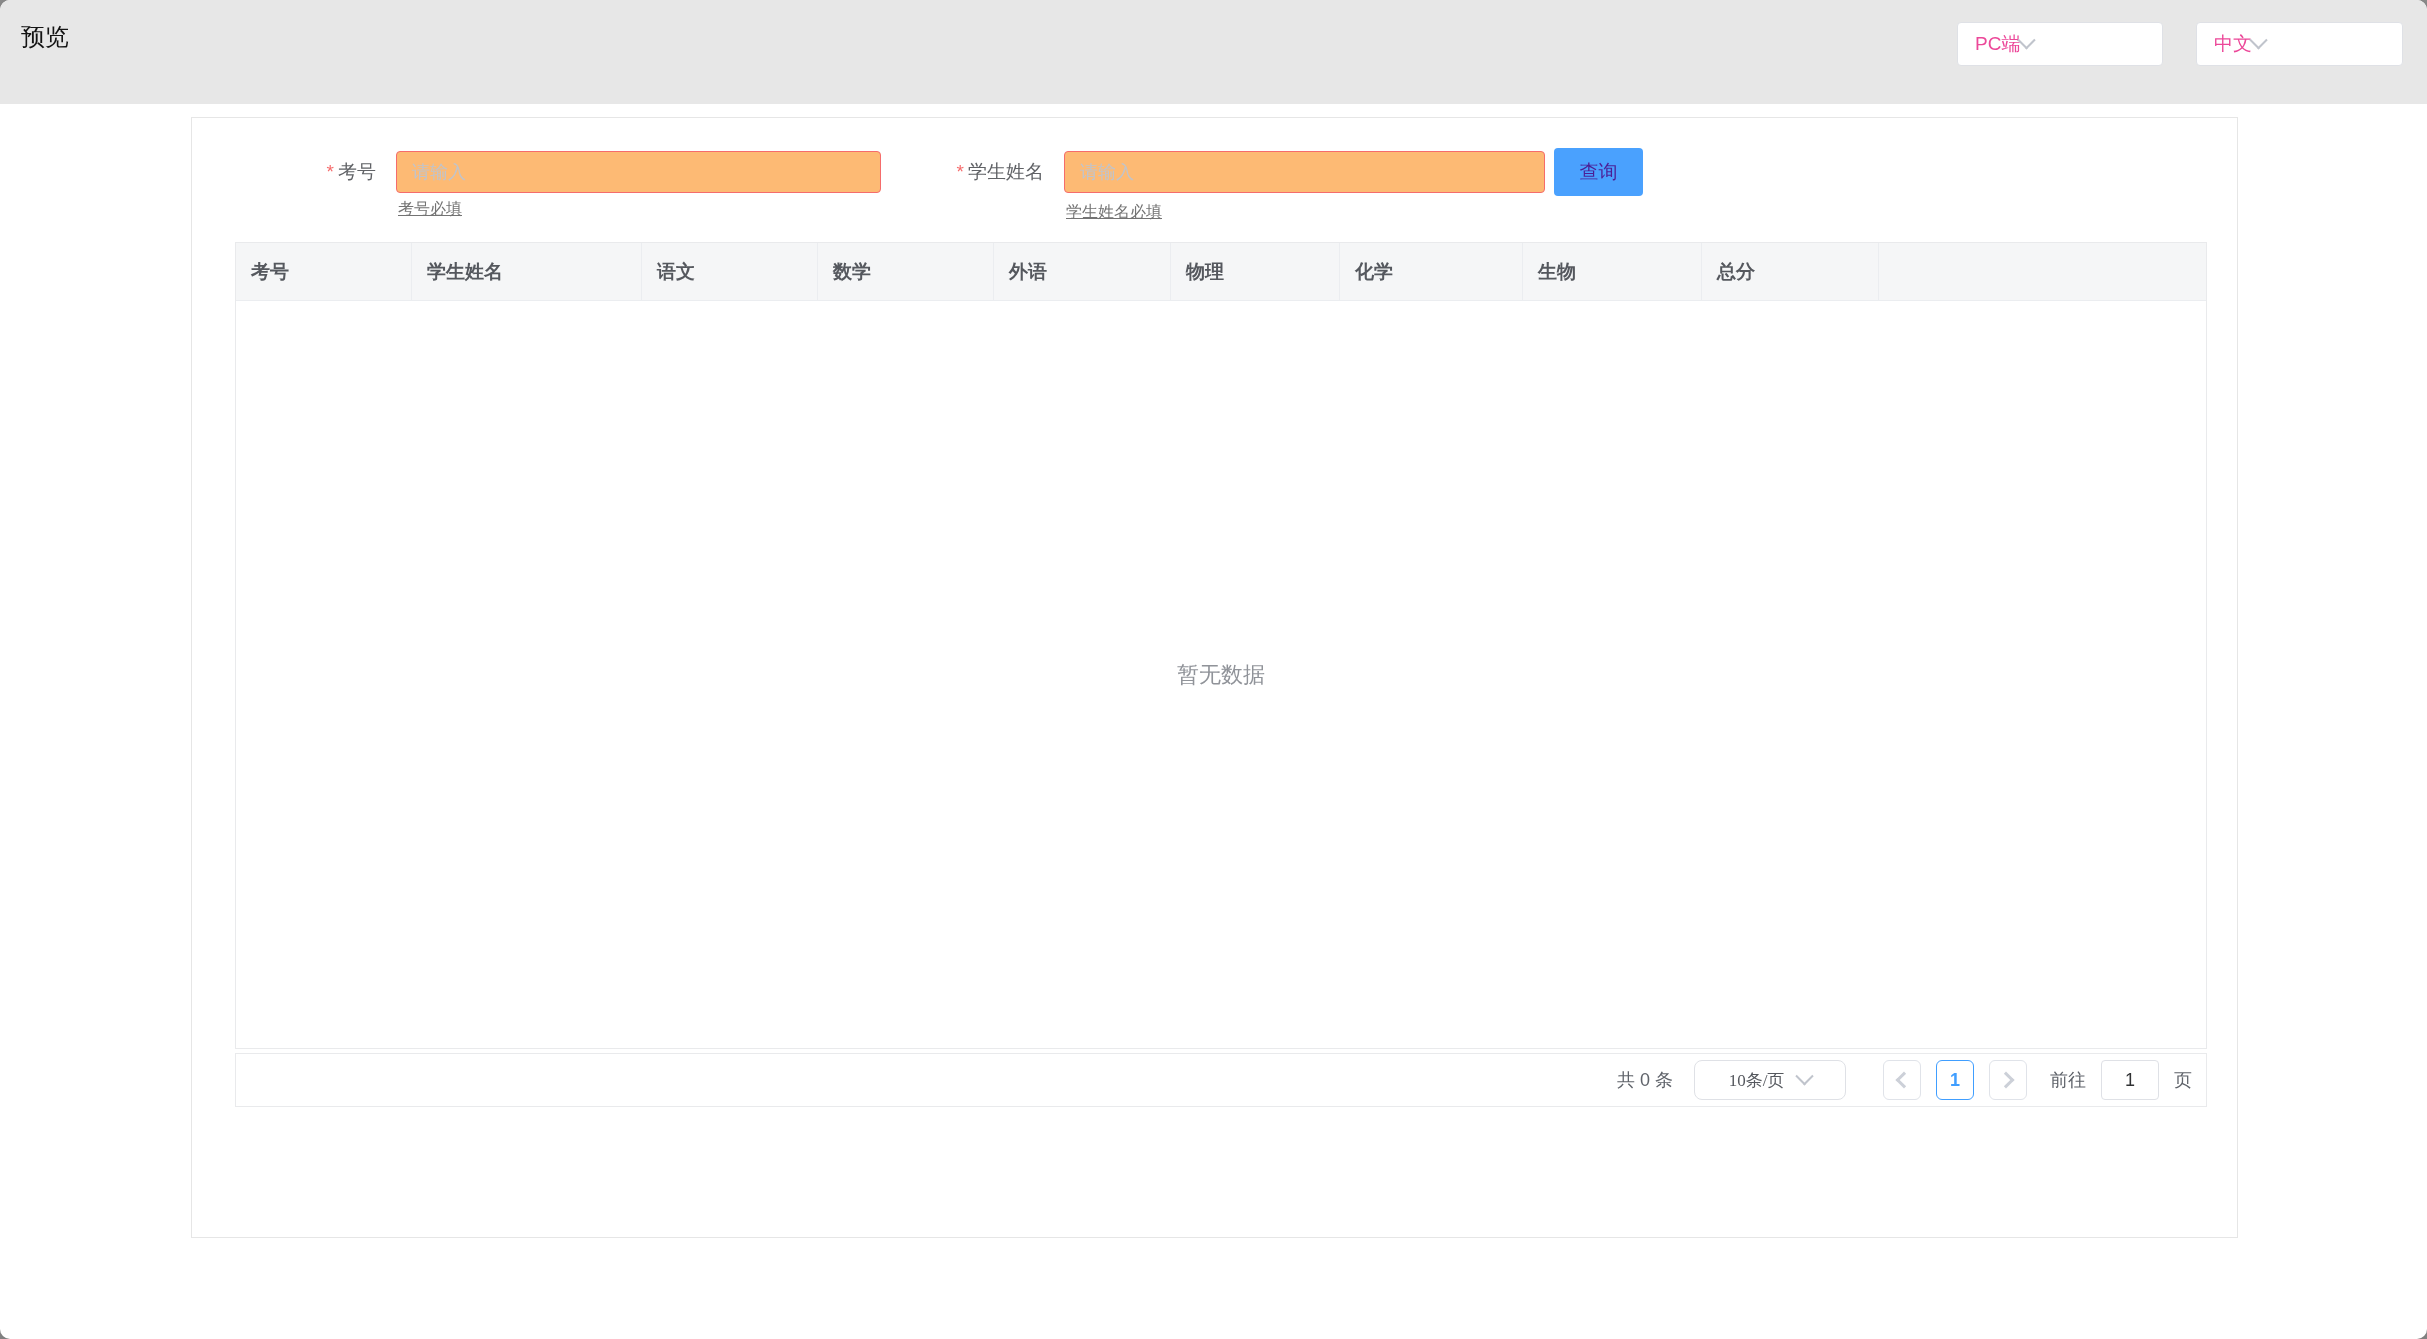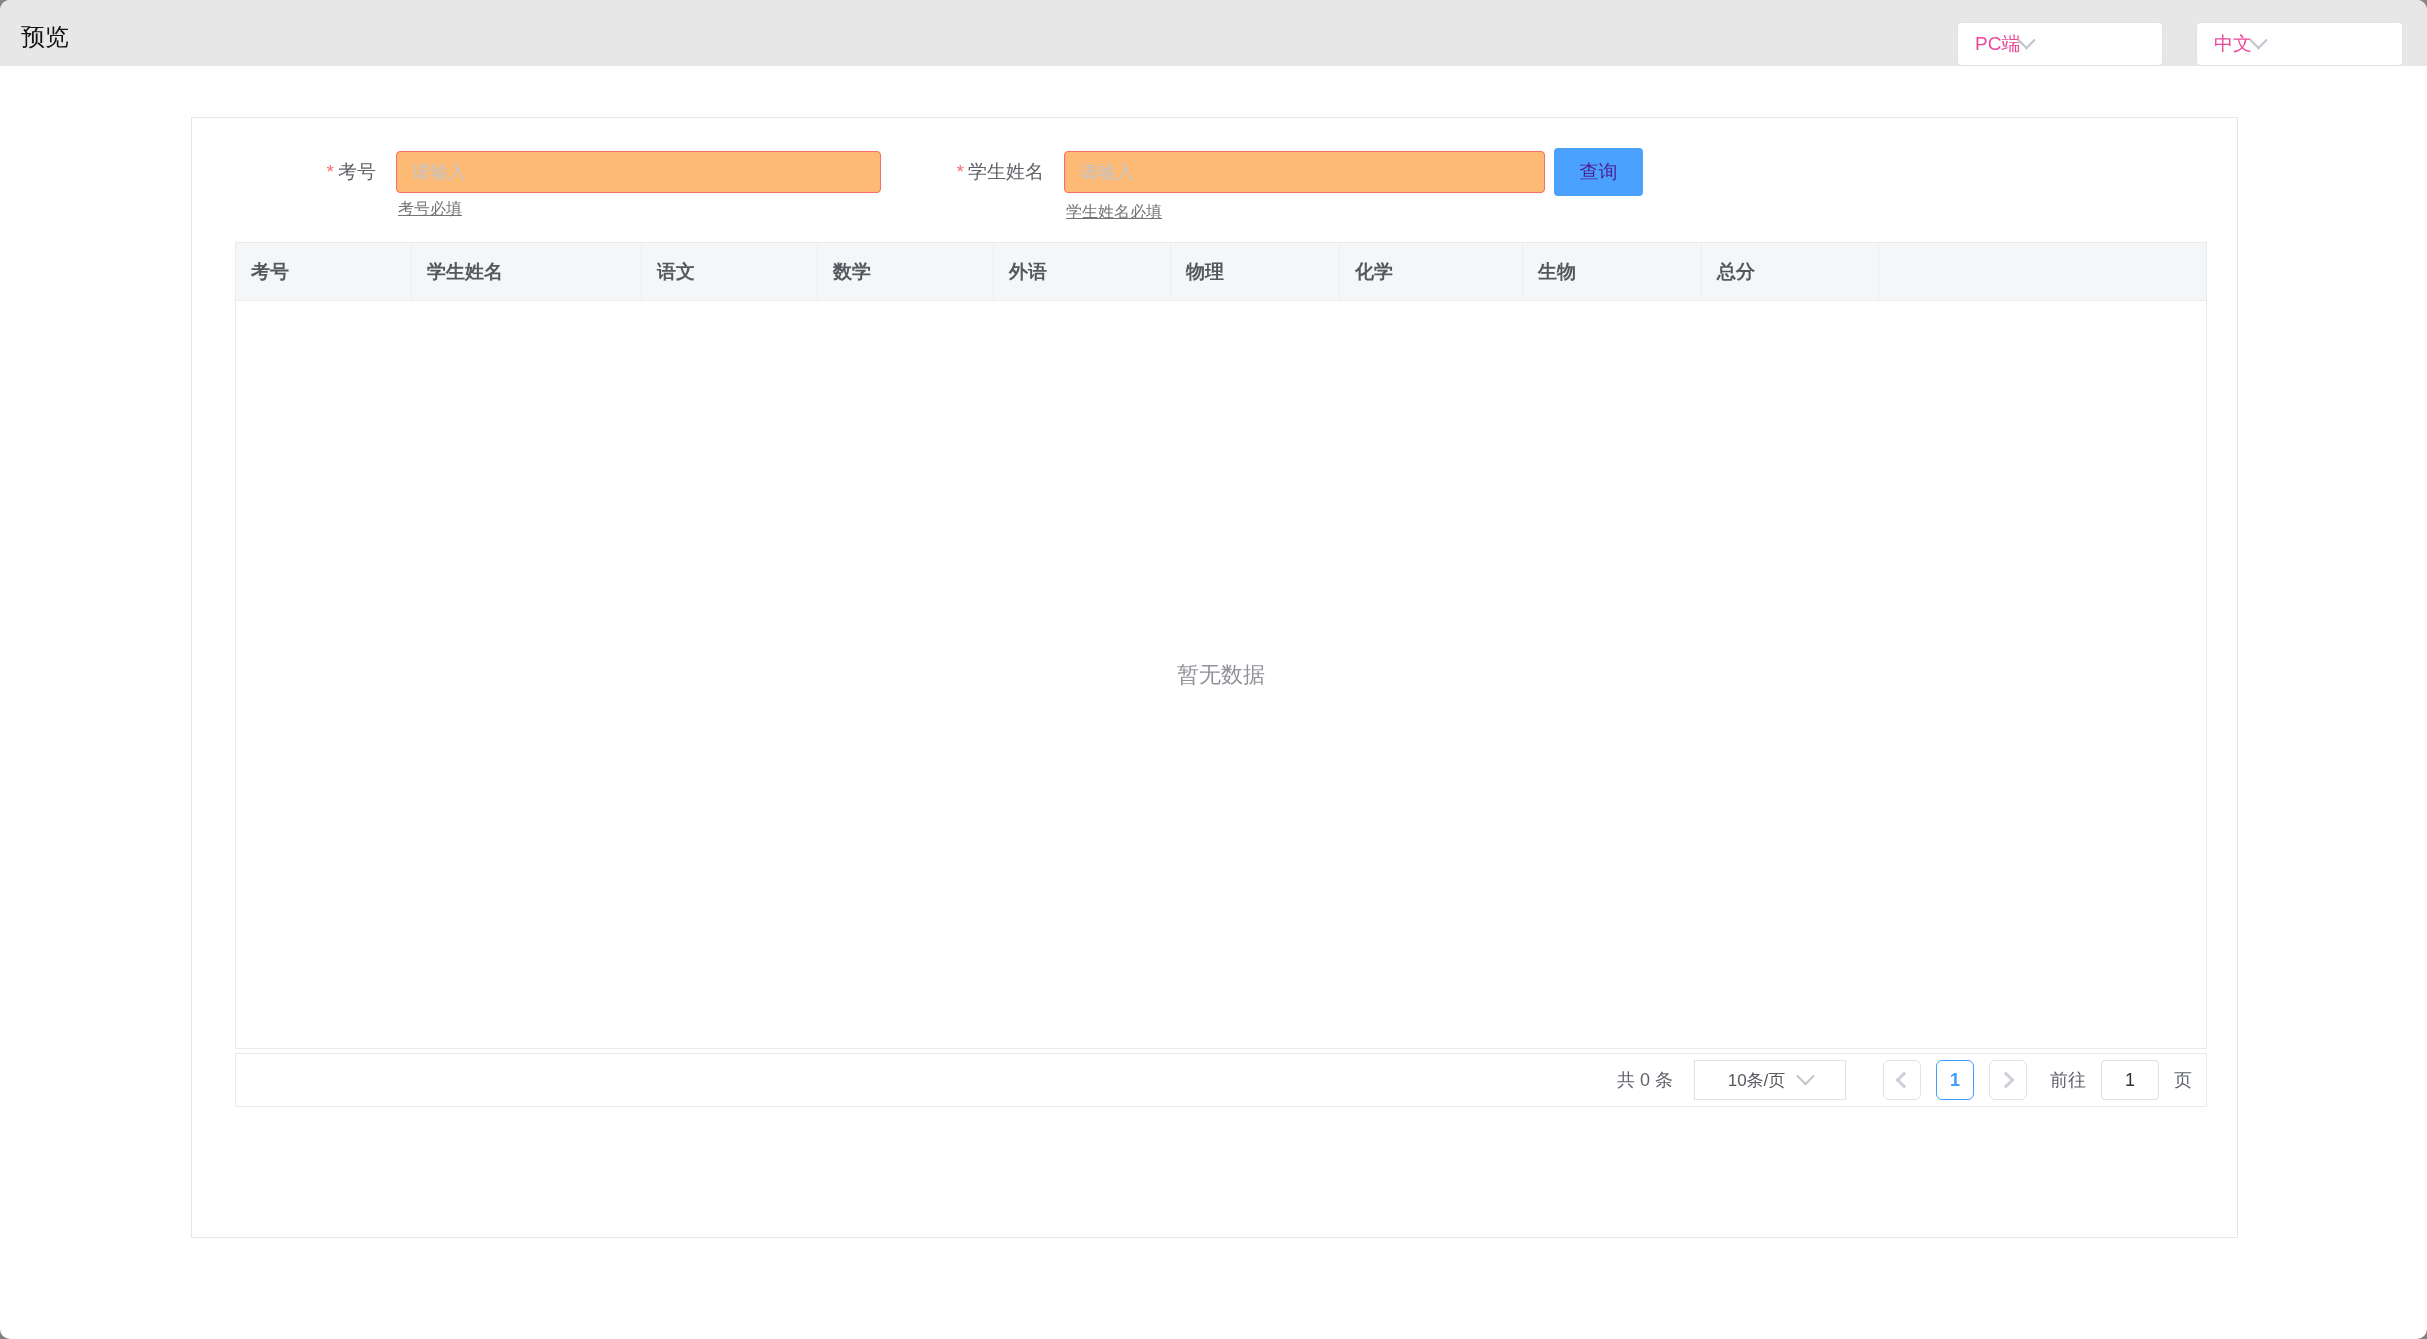--- a/index.html
+++ b/index.html
@@ -4,21 +4,21 @@
 <style>
   * { margin:0; padding:0; box-sizing:border-box; }
   html,body { width:2427px; height:1339px; }
   body { font-family:"Liberation Sans","DejaVu Sans",sans-serif; background:#8f8f8f; }
 
   .screen { position:relative; width:2427px; height:1339px; overflow:hidden; }
   .dialog { position:absolute; inset:0; background:#fff; border-radius:10px; overflow:hidden;
             box-shadow:0 4px 18px rgba(0,0,0,.25); }
 
   
-  .topbar { position:absolute; left:0; top:0; right:0; height:66px; background:#e7e7e7; }
+  .topbar { position:absolute; left:0; top:0; right:0; height:104px; background:#e7e7e7; }
   .topbar-title { position:absolute; left:21px; top:21px; font-size:24px; color:#141414; }
   .hdr-select { position:absolute; top:22px; height:44px; background:#fff;
                 border:1px solid #dfe1e6; border-radius:4px; display:flex; align-items:center;
                 justify-content:flex-start; padding:0 17px; font-size:19px; color:#ec4899;
                 cursor:pointer; }
   .hdr-select.device { left:1957px; width:206px; }
   .hdr-select.lang   { left:2196px; width:207px; }
 
   .chev-down { width:13px; height:13px; border-right:2px solid #c0c4cc; border-bottom:2px solid #c0c4cc;
                transform:rotate(45deg) translate(-3px,-3px); display:inline-block; }
@@ -64,24 +64,24 @@
   .th:nth-child(7){width:183px;} .th:nth-child(8){width:179px;} .th:nth-child(9){width:177px;}
   .th:nth-child(10){flex:1; border-right:none;}
   .tbody-empty { height:747px; display:flex; align-items:center; justify-content:center;
                  font-size:22px; color:#909399; }
 
   
   .pager-block { position:absolute; left:43px; top:935px; width:1972px; height:54px;
                  border:1px solid #e9eaec; background:#fff; display:flex; align-items:center;
                  justify-content:flex-end; gap:15px; padding-right:14px;
                  font-size:18px; color:#5f636a; }
-  .page-size-select { width:152px; height:40px; border:1px solid #dfe1e6; border-radius:0;
+  .page-size-select { width:152px; height:40px; border:1px solid #dfe1e6; border-radius:8px;
                       display:flex; align-items:center; justify-content:center; gap:14px;
                       font-size:17px; color:#55585e; background:#fff; cursor:pointer;
-                      margin-left:6px; margin-right:22px; }
+                      margin-left:6px; margin-right:22px;font-family:Liberation Serif, serif; }
   .pg-btn { width:38px; height:40px; border:1px solid #e0e3e9; border-radius:6px; background:#fff;
             display:flex; align-items:center; justify-content:center; cursor:pointer; }
   .pg-current { width:38px; height:40px; border:1px solid #409eff; border-radius:6px;
                 display:flex; align-items:center; justify-content:center;
                 color:#409eff; font-weight:bold; font-size:18px; background:#fff; cursor:pointer; }
   .jump-label { margin-left:8px; }
   .jump-input { width:58px; height:40px; border:1px solid #dfe1e6; border-radius:4px;
                 text-align:center; font-size:18px; color:#303133; outline:none;
                 font-family:inherit; background:#fff; }
 </style>

